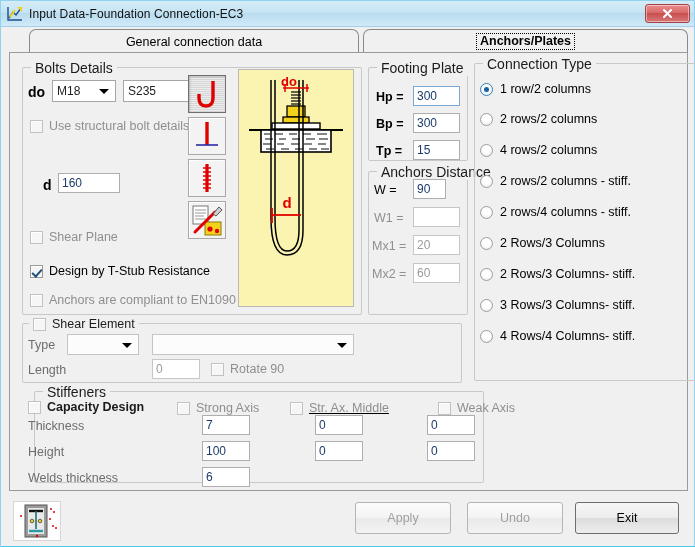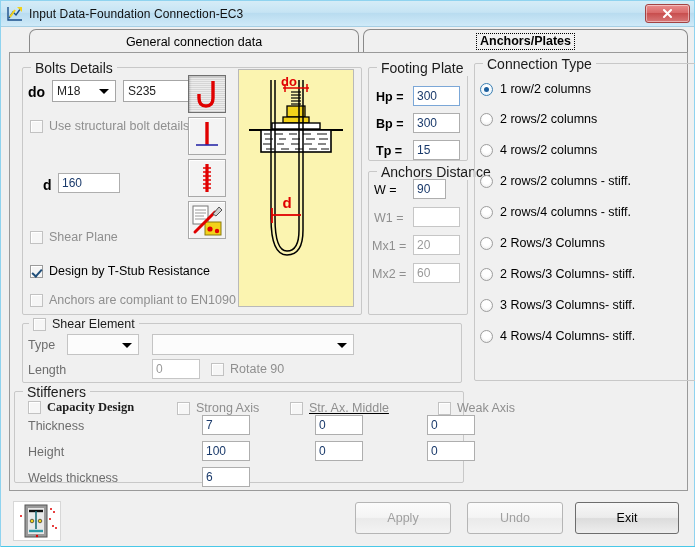--- a/index.html
+++ b/index.html
@@ -457,26 +457,26 @@
       <span></span>
       <span class="arrow"></span>
     </div>
     <span class="lbl grey" style="left:18px; top:310px;">Length</span>
     <input class="tbox disabled" style="left: 142px; top: 306px; width: 48px; height: 20px;" value="0">
     <div class="cb dim" style="left:201px; top:309px;">
       <span class="box"></span>
       <span class="cbtxt">Rotate 90</span>
     </div>
 
-    <div class="group" style="left:4px; top:338px; width:450px; height:92px;">
+    <div class="group" style="left:24px; top:338px; width:450px; height:92px;">
       <span class="legend">Stiffeners</span>
     </div>
     <div class="cb dim" style="left:18px; top:347px;">
       <span class="box"></span>
-      <span class="cbtxt" style="color:#1b1b1b; font-weight:bold;font-family:Liberation Serif, serif;">Capacity Design</span>
+      <span class="cbtxt" style="color:#1b1b1b; font-weight:bold;">Capacity Design</span>
     </div>
     <div class="cb dim" style="left:167px; top:348px;">
       <span class="box"></span>
       <span class="cbtxt">Strong Axis</span>
     </div>
     <div class="cb dim" style="left:280px; top:348px;text-decoration:underline;">
       <span class="box"></span>
       <span class="cbtxt">Str. Ax. Middle</span>
     </div>
     <div class="cb dim" style="left:392px; top:348px;padding-left:36px;">

